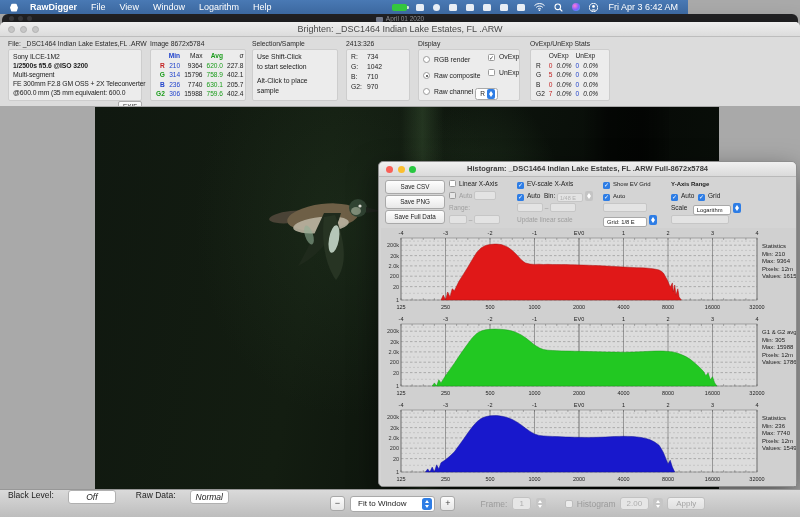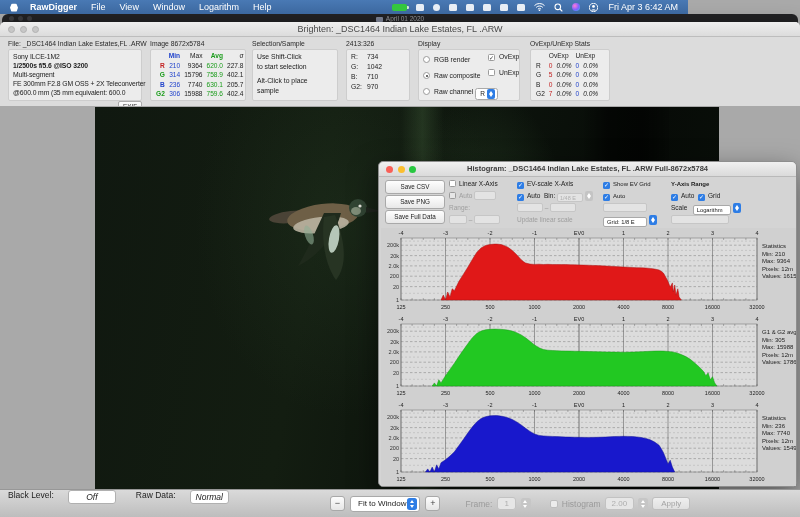--- a/index.html
+++ b/index.html
@@ -111,21 +111,21 @@
   .chart svg{display:block;}
   
   .bottombar{position:absolute;bottom:0;left:0;width:800px;height:27px;
     background:linear-gradient(#dadada,#bdbdbd);border-top:1px solid #979797;font-size:8.5px;color:#222;z-index:40;}
   .bb-left{position:absolute;left:8px;top:0;height:27px;display:flex;align-items:flex-start;gap:14px;}
   .bb-mid{position:absolute;left:330px;top:0;height:27px;display:flex;align-items:center;gap:5px;}
   .field{background:#fff;border:1px solid #b0b0b0;border-radius:3px;padding:1px 8px;font-size:8.5px;font-style:italic;}
   .small-btn{width:13px;height:13px;background:linear-gradient(#fdfdfd,#e6e6e6);border:1px solid #a9a9a9;
     border-radius:3px;text-align:center;line-height:12px;font-size:9px;color:#444;}
   .dropdown{background:#fff;border:1px solid #a9a9a9;border-radius:3px;height:14px;display:flex;align-items:center;
-    padding:0 2px 0 7px;gap:1px;font-size:8px;}
+    padding:0 2px 0 7px;gap:16px;font-size:8px;}
   .bstp{width:10px;height:12px;background:#2e7de5;border-radius:2.5px;position:relative;}
   .bstp:before{content:"";position:absolute;left:2.5px;top:2px;border-left:2.5px solid transparent;border-right:2.5px solid transparent;border-bottom:3.5px solid #fff;}
   .bstp:after{content:"";position:absolute;left:2.5px;bottom:2px;border-left:2.5px solid transparent;border-right:2.5px solid transparent;border-top:3.5px solid #fff;}
   .bstp.gray{background:#c6c6c6;}
   .gray-lbl{color:#9a9a9a;}
   .gray-field{background:#e6e6e6;border:1px solid #c2c2c2;border-radius:3px;padding:1px 6px;color:#aeaeae;font-size:8px;}
   .gray-btn{background:linear-gradient(#efefef,#e0e0e0);border:1px solid #bfbfbf;border-radius:3px;
     padding:1px 8px;color:#a3a3a3;font-size:8px;}
   .gchk{width:8px;height:8px;border-radius:2px;background:#ececec;border:1px solid #bdbdbd;box-sizing:border-box;}
 </style>

